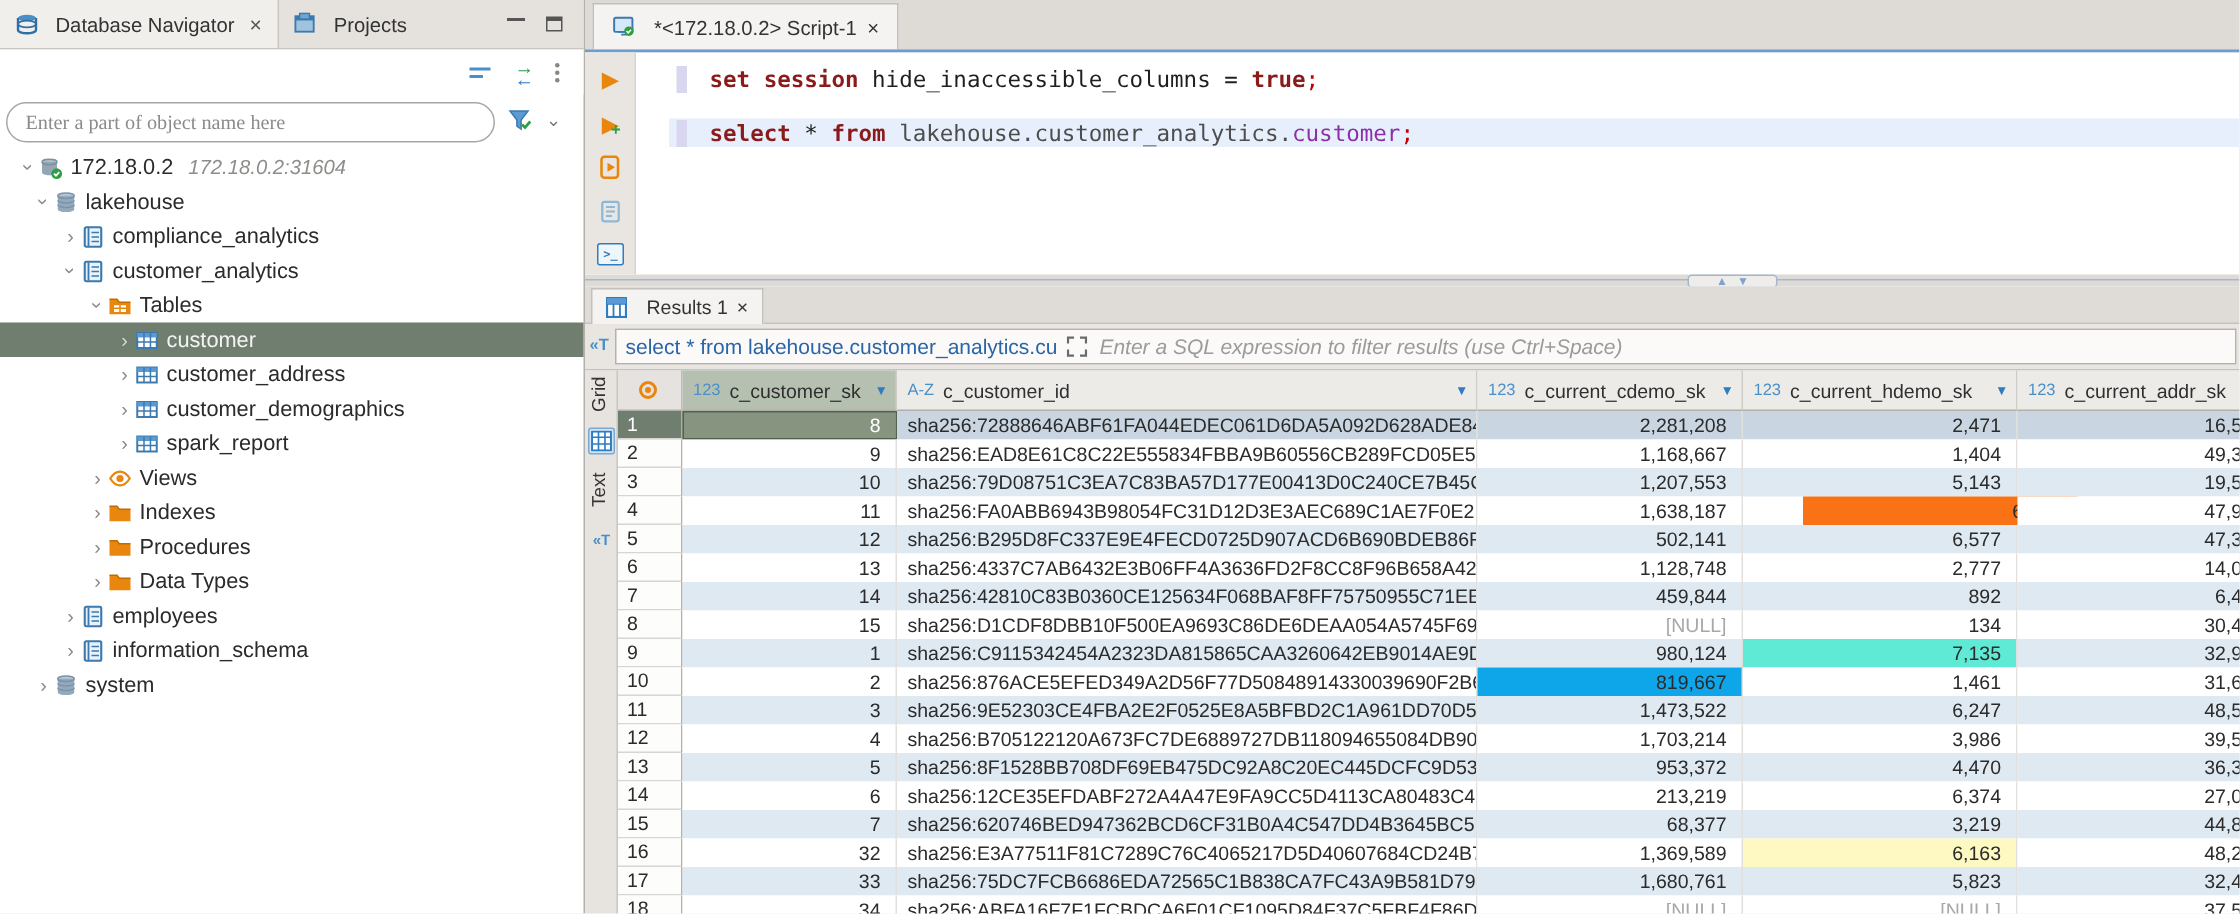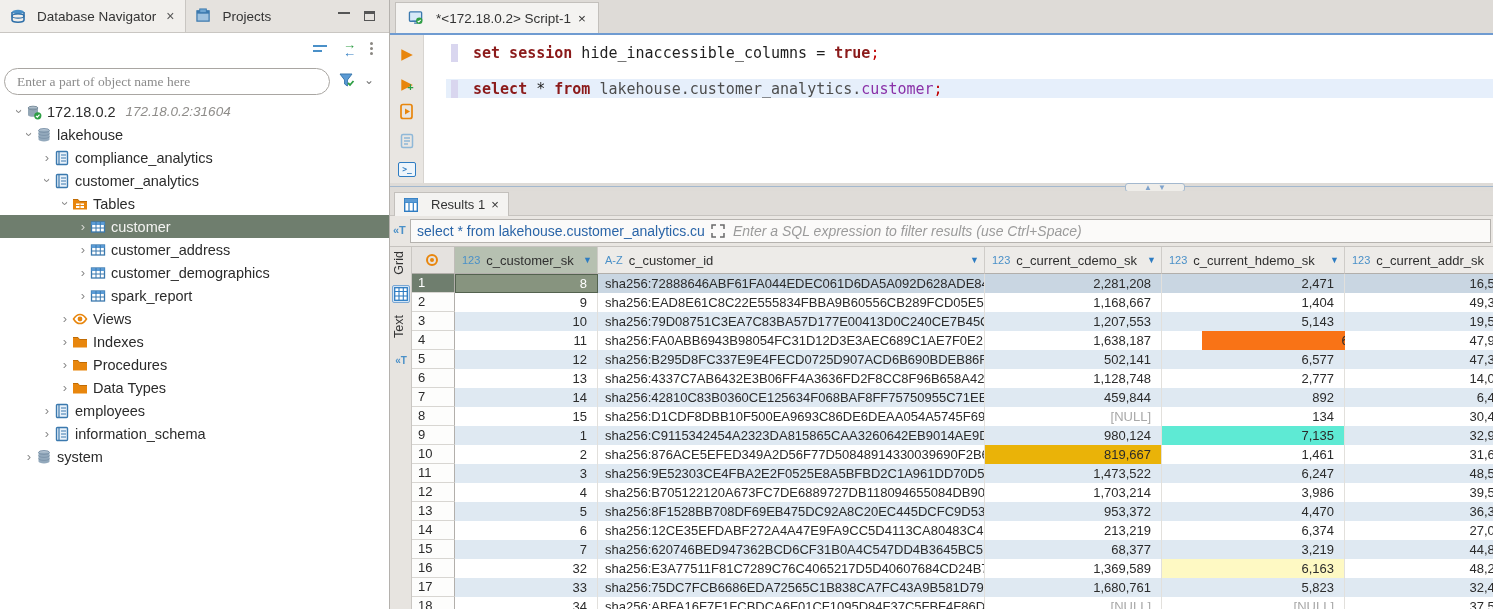--- a/index.html
+++ b/index.html
@@ -518,21 +518,21 @@
         <div class="cell ar" style="top: 160px; left: 955px; width: 168px; background: rgb(255, 255, 255);">30,46</div>
         <div class="rownum" style="top: 179px;">9</div>
         <div class="cell ar" style="top: 179px; left: 65px; width: 143px; background: rgb(223, 233, 242);">1</div>
         <div class="cell al" style="top: 179px; left: 208px; width: 387px; background: rgb(223, 233, 242);">sha256:C9115342454A2323DA815865CAA3260642EB9014AE9D68131</div>
         <div class="cell ar" style="top: 179px; left: 595px; width: 177px; background: rgb(223, 233, 242);">980,124</div>
         <div class="cell ar" style="top: 179px; left: 772px; width: 183px; background: #5eead4;">7,135</div>
         <div class="cell ar" style="top: 179px; left: 955px; width: 168px; background: rgb(223, 233, 242);">32,94</div>
         <div class="rownum" style="top: 198px;">10</div>
         <div class="cell ar" style="top: 198px; left: 65px; width: 143px; background: rgb(255, 255, 255);">2</div>
         <div class="cell al" style="top: 198px; left: 208px; width: 387px; background: rgb(255, 255, 255);">sha256:876ACE5EFED349A2D56F77D50848914330039690F2B6E88D</div>
-        <div class="cell ar" style="top: 198px; left: 595px; width: 177px; background: #eab308;">819,667</div>
+        <div class="cell ar" style="top: 198px; left: 595px; width: 177px; background: #0ea5e9;">819,667</div>
         <div class="cell ar" style="top: 198px; left: 772px; width: 183px; background: rgb(255, 255, 255);">1,461</div>
         <div class="cell ar" style="top: 198px; left: 955px; width: 168px; background: rgb(255, 255, 255);">31,65</div>
         <div class="rownum" style="top: 217px;">11</div>
         <div class="cell ar" style="top: 217px; left: 65px; width: 143px; background: rgb(223, 233, 242);">3</div>
         <div class="cell al" style="top: 217px; left: 208px; width: 387px; background: rgb(223, 233, 242);">sha256:9E52303CE4FBA2E2F0525E8A5BFBD2C1A961DD70D5D81F84</div>
         <div class="cell ar" style="top: 217px; left: 595px; width: 177px; background: rgb(223, 233, 242);">1,473,522</div>
         <div class="cell ar" style="top: 217px; left: 772px; width: 183px; background: rgb(223, 233, 242);">6,247</div>
         <div class="cell ar" style="top: 217px; left: 955px; width: 168px; background: rgb(223, 233, 242);">48,57</div>
         <div class="rownum" style="top: 236px;">12</div>
         <div class="cell ar" style="top: 236px; left: 65px; width: 143px; background: rgb(255, 255, 255);">4</div>

